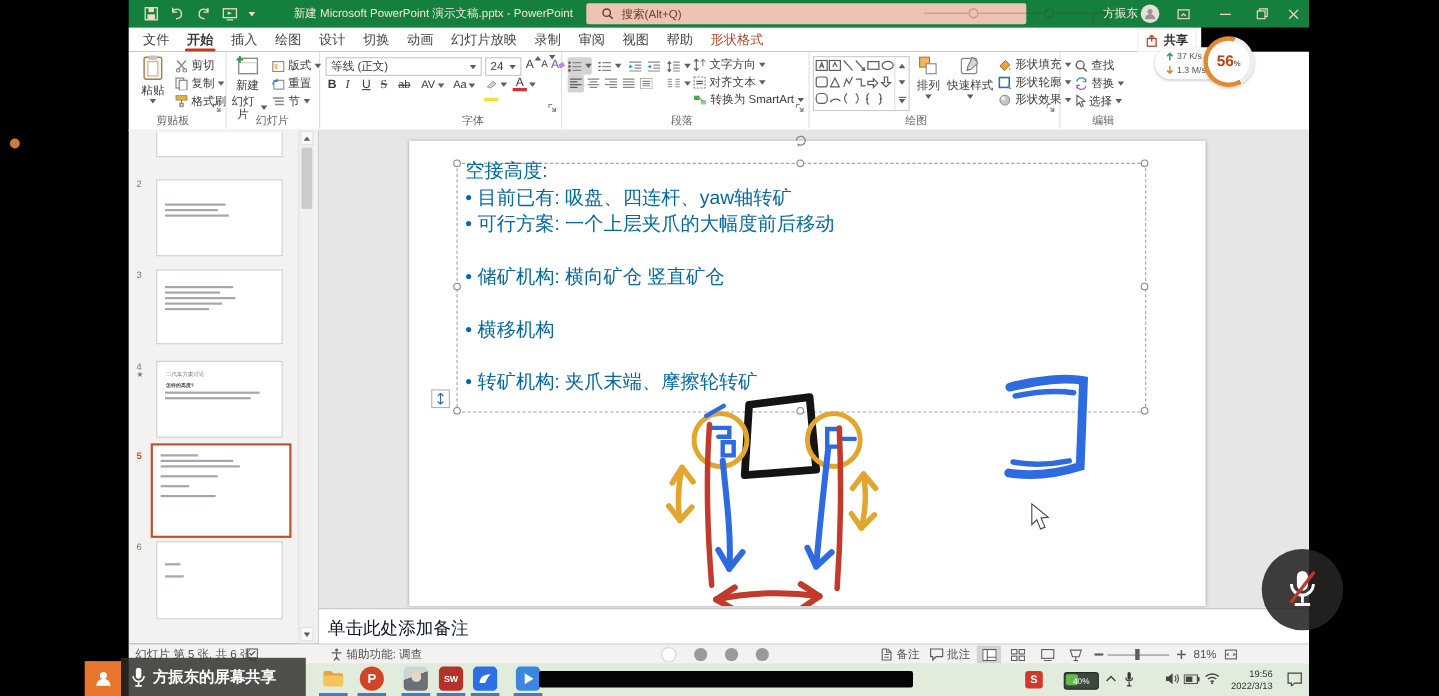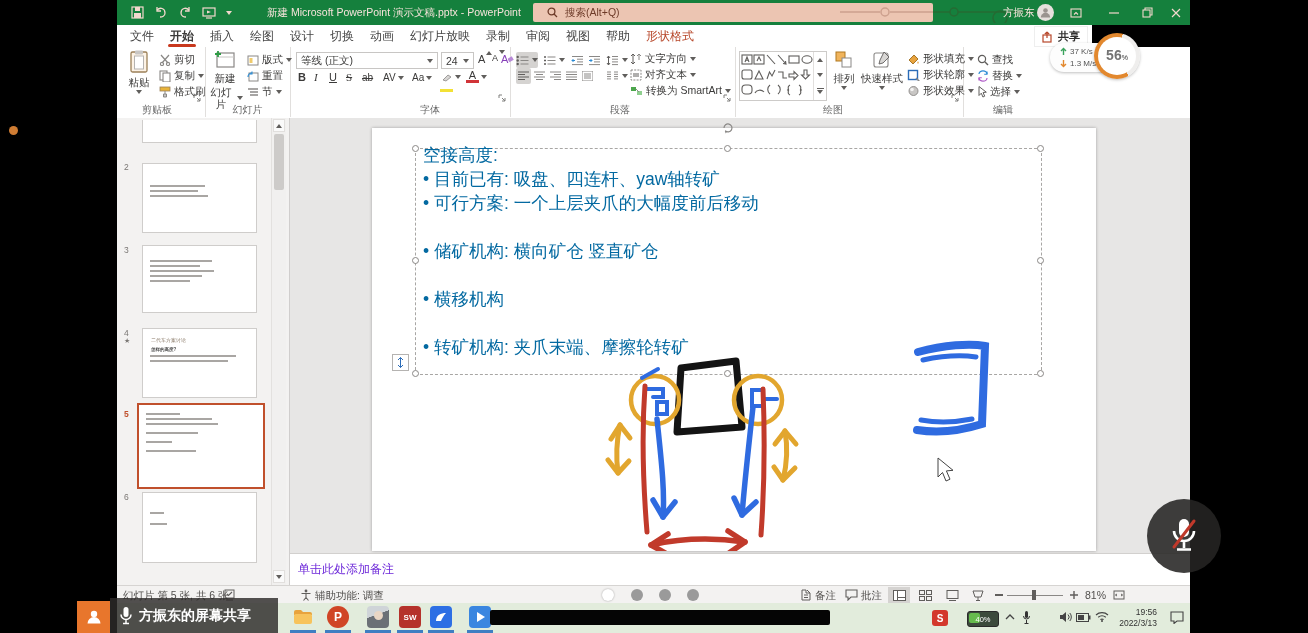--- a/index.html
+++ b/index.html
@@ -658,21 +658,21 @@
       <g stroke="#2f6be0" fill="none" stroke-linecap="round">
         <path d="M546 224 C572 217 598 215 613 218 L610 296 C588 303 564 305 545 302" stroke-width="8"></path>
         <path d="M551 232 C570 228 590 227 604 229" stroke-width="5"></path>
         <path d="M549 292 C566 295 585 294 600 291" stroke-width="5"></path>
       </g>
       <path d="M566 330 l0 19 l4.5 -4.5 l3.5 8.5 l4 -1.8 l-3.6 -8.3 l6.6 -0.6 z" fill="#fff" stroke="#444" stroke-width="1"></path>
     </svg>
   </div>
 
   <div class="a notes">
-    <div style="position:absolute;left:8px;top:7px;font-size:12px;color:#6d28d9;">单击此处添加备注</div>
+    <div style="position:absolute;left:8px;top:7px;font-size:16px;color:#0f172a;">单击此处添加备注</div>
   </div>
 
   <div class="a statusbar">
     <div class="st" style="left:6px;">幻灯片 第 5 张, 共 6 张</div>
     <svg class="a" style="left:107px;top:3px;" width="11" height="12" viewBox="0 0 11 12">
         <rect x="1" y="1" width="9" height="8" fill="none" stroke="#605e5c" stroke-width="1"></rect>
         <path d="M3 5 l1.5 1.5 L8 3" fill="none" stroke="#605e5c" stroke-width="1.1"></path>
         <path d="M2 11 h7" stroke="#605e5c" stroke-width="1"></path>
       </svg>
     <div class="st" style="left:124px;margin-top:16px;">中文(中国)</div>
@@ -807,21 +807,21 @@
       </div>
     <div class="netrow">
         <svg width="7" height="9" viewBox="0 0 7 9">
           <path d="M3.5 1 V7 M1 5 l2.5 2.5 L6 5" stroke="#e2882e" stroke-width="1.4" fill="none"></path>
         </svg>
         <span>1.3 M/s</span>
       </div>
   </div>
   <div class="a battcircle">
     <div class="battinner">
-      <span style="font-size:14px;font-weight:bold;color:#737373;">56</span>
+      <span style="font-size:14px;font-weight:bold;color:#c2410c;">56</span>
       <span style="font-size:7px;color:#333;">%</span>
     </div>
   </div>
 
 
   <div class="a mutebtn">
     <svg width="34" height="42" viewBox="0 0 34 42">
       <rect x="12" y="4" width="10" height="18" rx="5" fill="#fff"></rect>
       <path d="M7 16 a10 10 0 0 0 20 0 M17 27 v6 M10 34.5 h14" stroke="#fff" stroke-width="2.6" fill="none"></path>
       <path d="M27 6 L7 32" stroke="#c0392b" stroke-width="3" stroke-linecap="round"></path>

